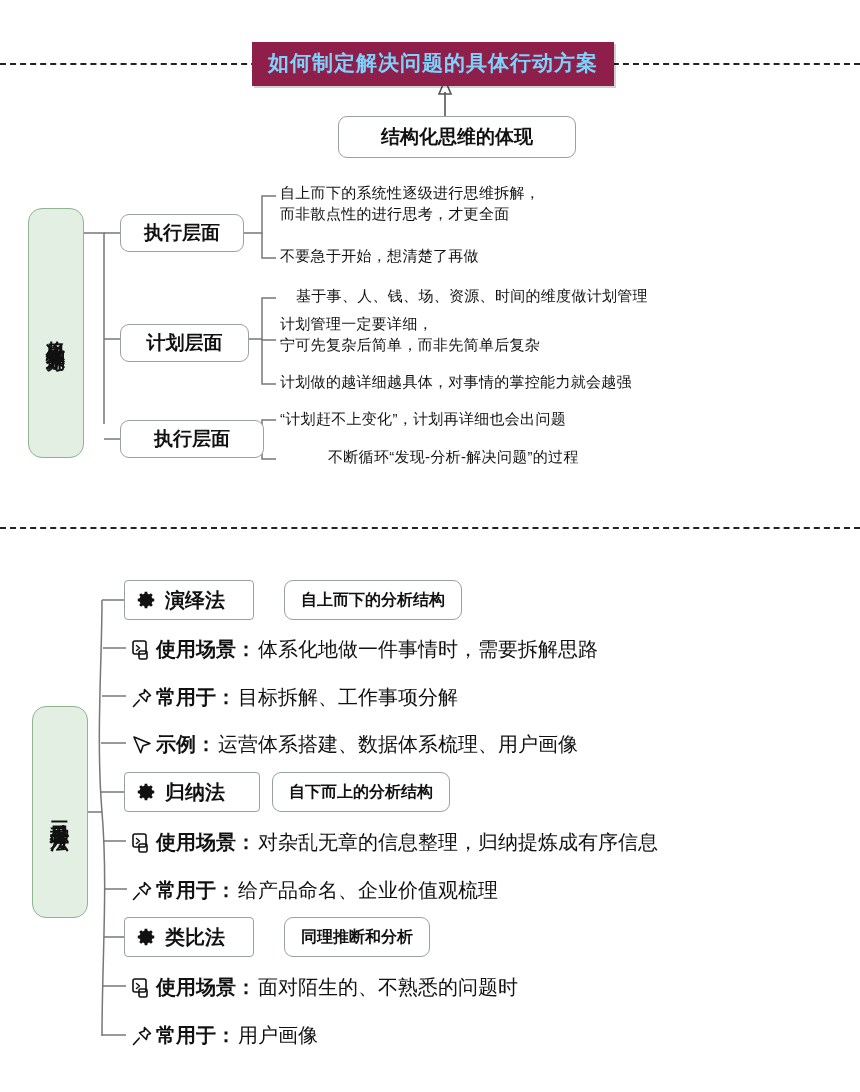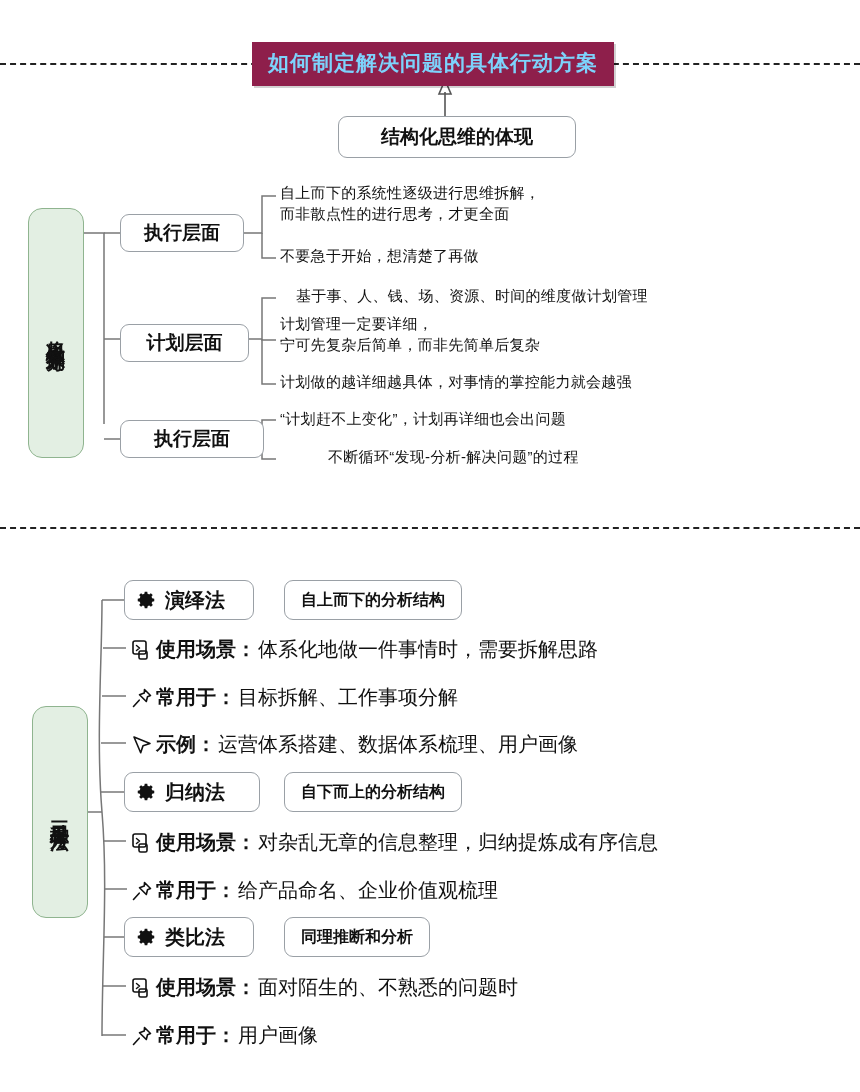--- a/index.html
+++ b/index.html
@@ -106,21 +106,21 @@
     color: #111111;
     white-space: pre;
     letter-spacing: 0.3px;
   }
 
   
   .method-box {
     position: absolute;
     background: #ffffff;
     border: 1.6px solid #9aa0a6;
-    border-radius: 9px;
+    border-radius: 4px;
     height: 40px;
     display: flex;
     align-items: center;
     gap: 8px;
     padding: 0 12px 0 10px;
     box-sizing: border-box;
     font-size: 20px;
     font-weight: bold;
     white-space: nowrap;
   }
@@ -269,21 +269,21 @@
 
   <div class="method-box" style="left:124px; top:772px; width:136px;">
     <span class="ico">
       <svg width="22" height="22" viewBox="0 0 24 24">
           <path fill="#111" d="M12 8a4 4 0 1 0 0 8 4 4 0 0 0 0-8zm0 6.2A2.2 2.2 0 1 1 12 9.8a2.2 2.2 0 0 1 0 4.4z"></path>
           <path fill="#111" d="M21 13.4v-2.8l-2.3-.4a7 7 0 0 0-.7-1.7l1.3-1.9-2-2-1.9 1.3a7 7 0 0 0-1.7-.7L13.4 3h-2.8l-.4 2.2a7 7 0 0 0-1.7.7L6.6 4.6l-2 2 1.3 1.9a7 7 0 0 0-.7 1.7L3 10.6v2.8l2.2.4c.17.6.4 1.17.7 1.7l-1.3 1.9 2 2 1.9-1.3c.53.3 1.1.53 1.7.7l.4 2.2h2.8l.4-2.2c.6-.17 1.17-.4 1.7-.7l1.9 1.3 2-2-1.3-1.9c.3-.53.53-1.1.7-1.7l2.2-.4z"></path>
         </svg>
     </span>
     <span>归纳法</span>
   </div>
-  <div class="method-title" style="left:284px; top:772px;">自下而上的分析结构</div>
+  <div class="method-title" style="left:272px; top:772px;">自下而上的分析结构</div>
 
   <div class="detail-row" style="left:130px; top:829px;">
     <span class="ico">
       <svg width="24" height="24" viewBox="0 0 24 24">
           <rect x="3" y="3" width="13" height="13" rx="2" fill="none" stroke="#111" stroke-width="1.6"></rect>
           <rect x="9" y="13" width="8" height="8" rx="1.6" fill="none" stroke="#111" stroke-width="1.6"></rect>
           <path d="M6.5 7.5l3 2.5-3 2.5" fill="none" stroke="#111" stroke-width="1.5" stroke-linecap="round" stroke-linejoin="round"></path>
         </svg>
     </span>
     <span class="lbl">使用场景：</span>

